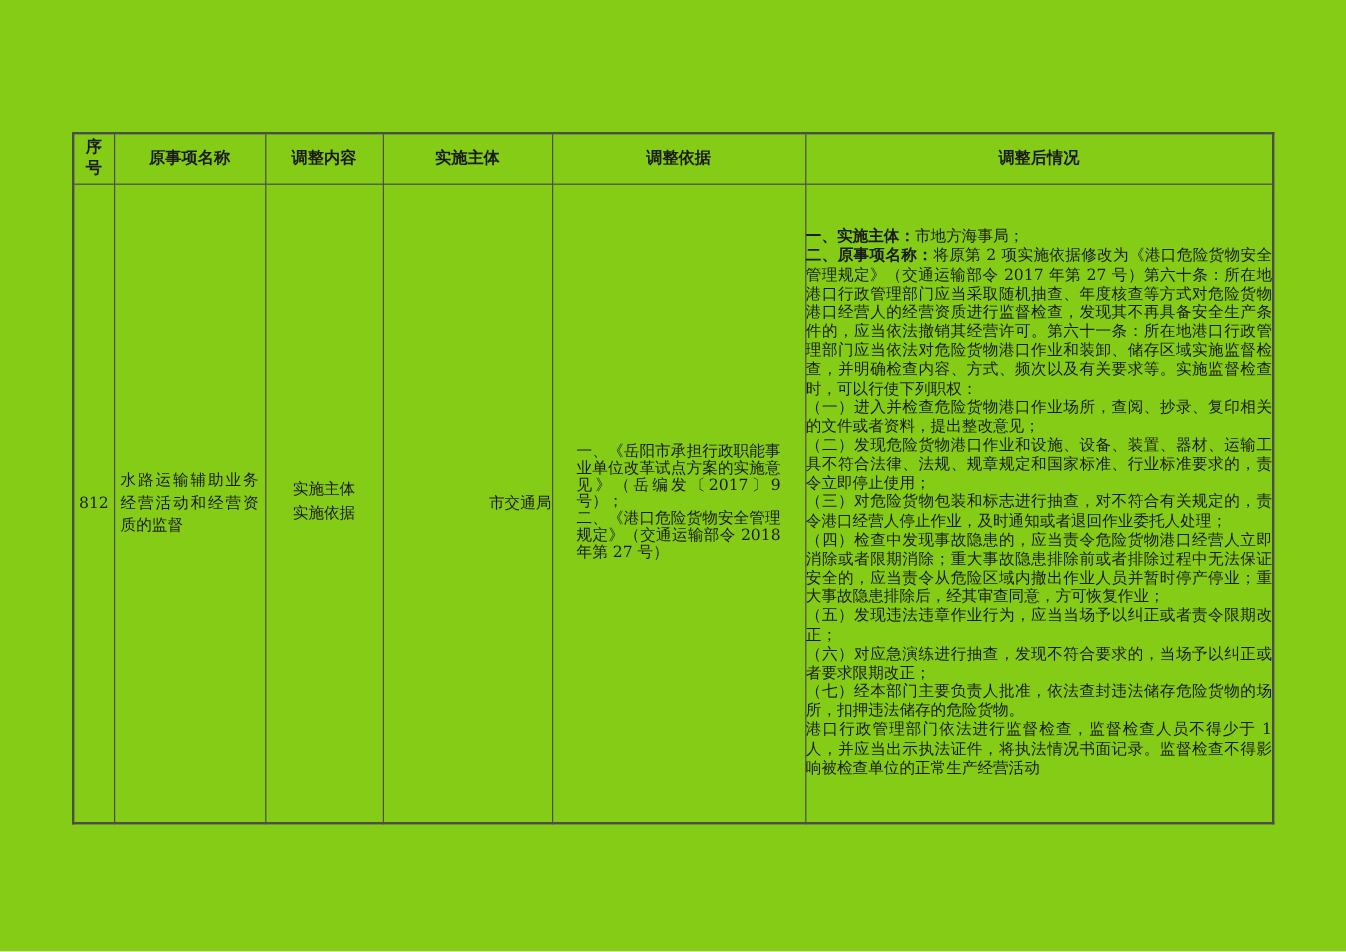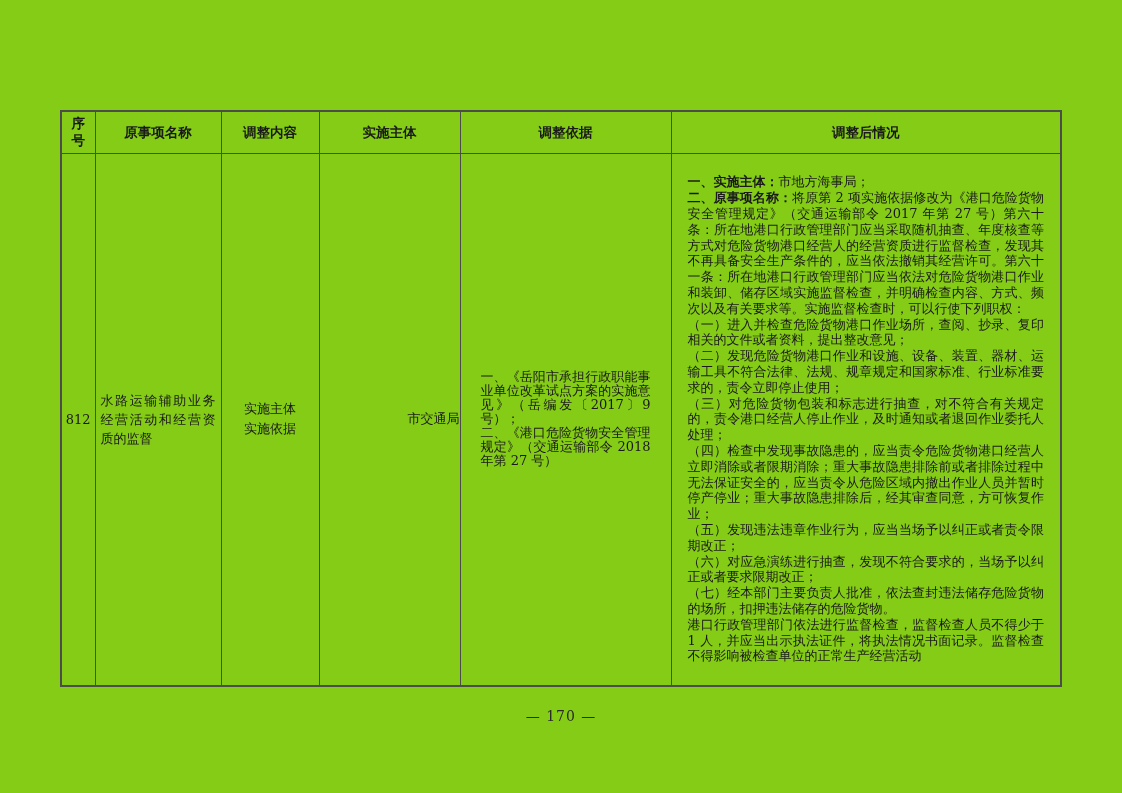--- a/index.html
+++ b/index.html
@@ -40,21 +40,21 @@
   td.c-item { padding: 12px 5px; text-align: justify; line-height: 19px; font-size: 13px; }
   td.c-content { text-align: center; line-height: 20px; font-size: 13px; }
   td.c-subject { text-align: right; font-size: 13px; }
   td.c-basis {
     padding: 0 20px;
     font-size: 12px;
     line-height: 14px;
     text-align: justify;
   }
   td.c-after {
-    padding: 0 16px;
+    padding: 0 0;
     font-size: 12px;
     line-height: 15.8px;
     text-align: justify;
   }
   td.c-after b, td.c-basis b { font-weight: 700; }
   .page-number {
     position: absolute;
     left: 0; top: 708px;
     width: 1122px;
     text-align: center;
@@ -115,15 +115,14 @@
               <div>（五）发现违法违章作业行为，应当当场予以纠正或者责令限期改正；</div>
               <div>（六）对应急演练进行抽查，发现不符合要求的，当场予以纠正或者要求限期改正；</div>
               <div>（七）经本部门主要负责人批准，依法查封违法储存危险货物的场所，扣押违法储存的危险货物。</div>
               <div>港口行政管理部门依法进行监督检查，监督检查人员不得少于 1 人，并应当出示执法证件，将执法情况书面记录。监督检查不得影响被检查单位的正常生产经营活动</div>
             </div>
         </td>
       </tr>
     </tbody>
   </table>
 
-  <div class="page-number">—  170  —</div>
 
 </div>
 
 </body></html>

